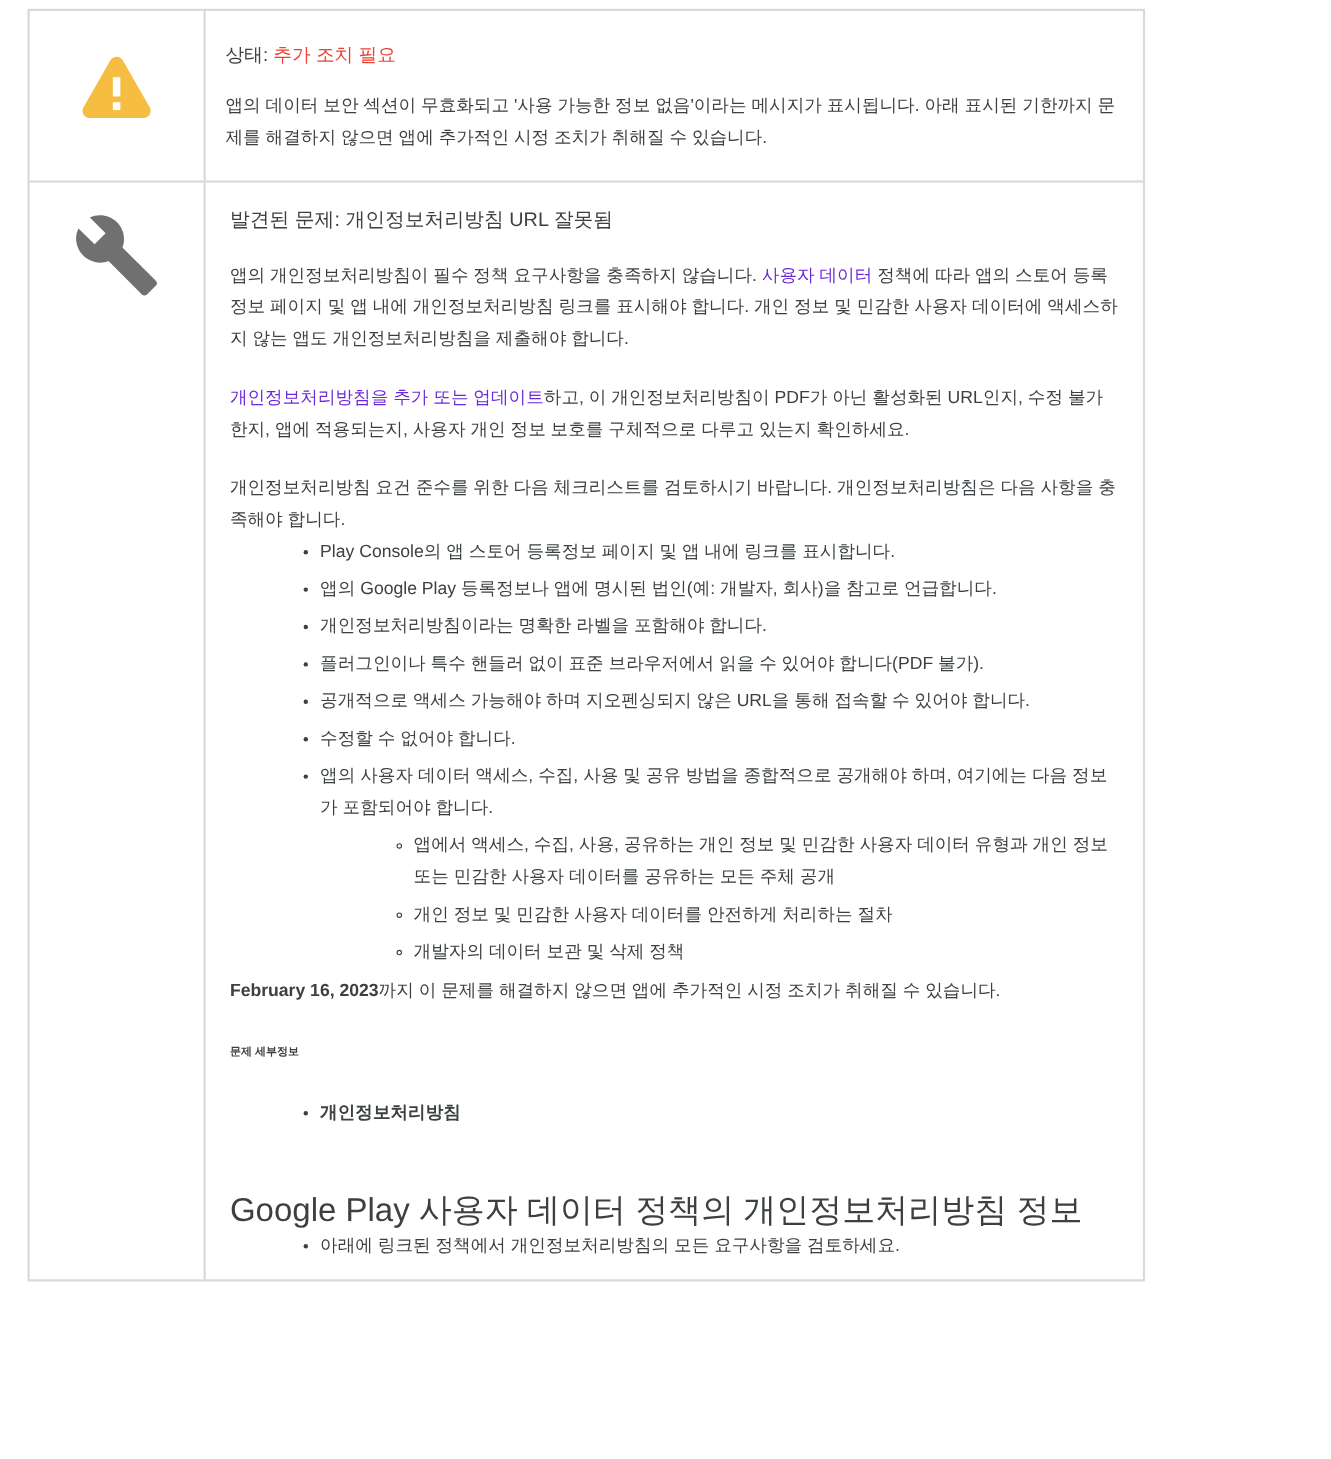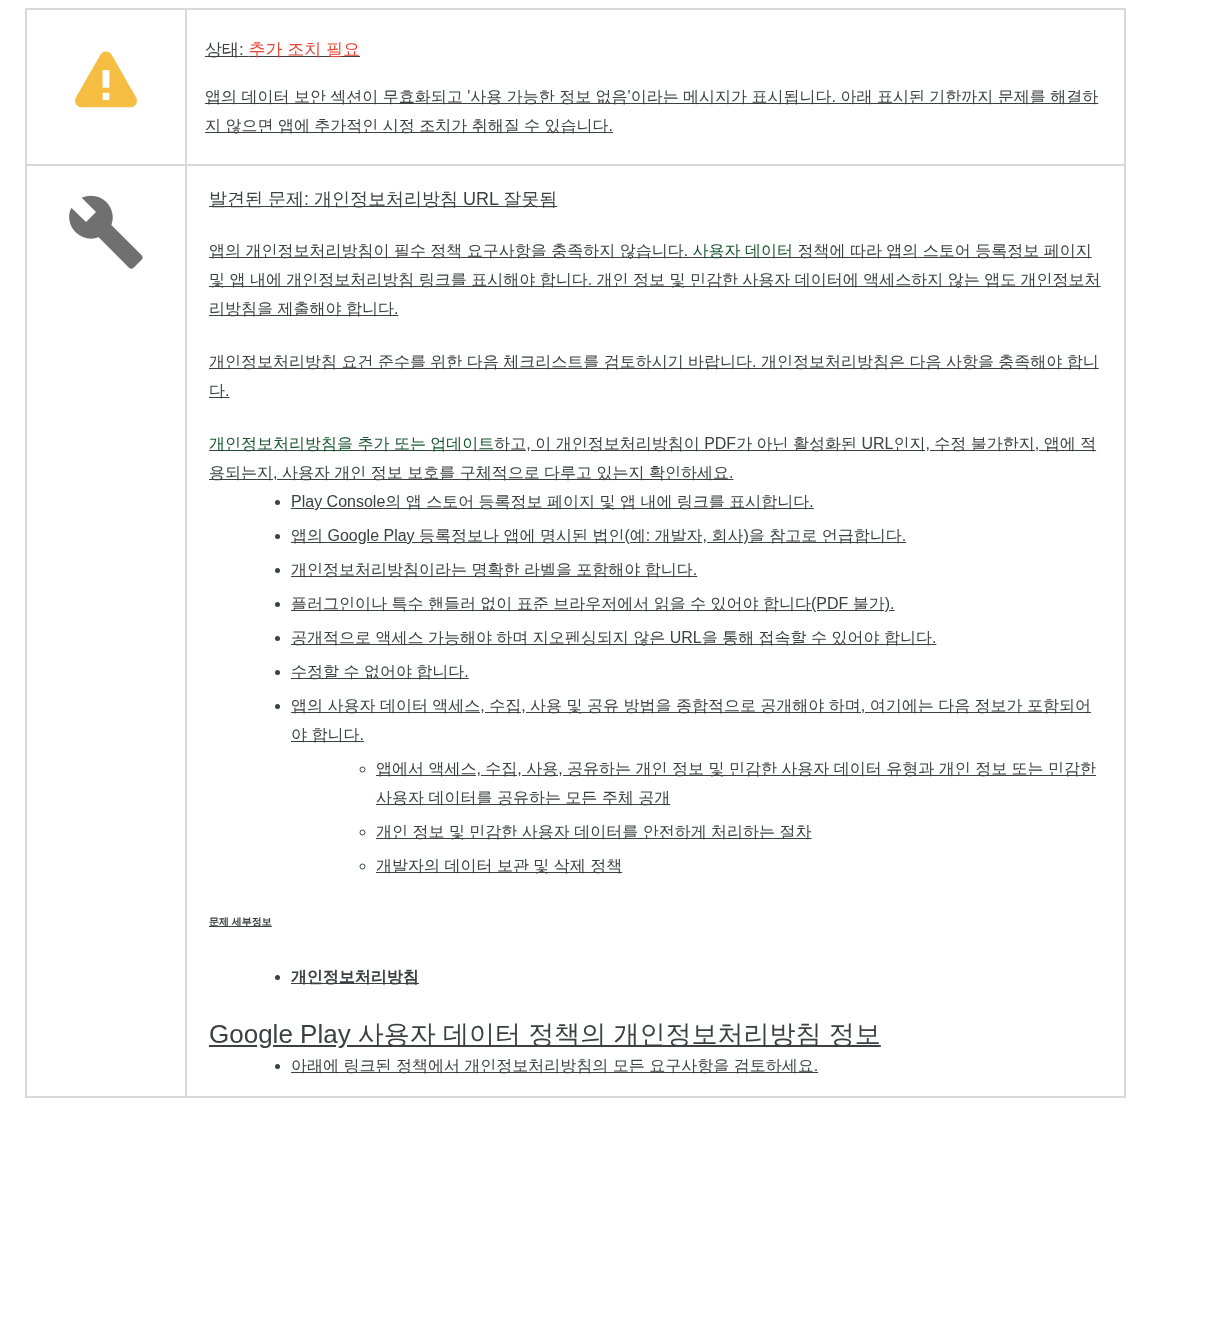--- a/index.html
+++ b/index.html
@@ -5,24 +5,23 @@
   * { box-sizing: border-box; }
   html, body {
     margin: 0; padding: 0;
     background: #ffffff;
     font-family: "Liberation Sans", "DejaVu Sans", sans-serif;
     color: #3c4043;
   }
   body { width: 1210px; min-height: 1326px; }
 
   .notice-table {
-    width: 1101px;
+    width: 1016px;
     margin: 8px 0 0 25px;
     border: 2px solid #d9d9d9;
-    text-decoration: underline;
   }
   .row { display: grid; grid-template-columns: 160px 1fr; }
   .row + .row { border-top: 2px solid #d9d9d9; }
   .icon-cell {
     border-right: 2px solid #d9d9d9;
     display: flex; justify-content: center; align-items: flex-start;
   }
   .icon-cell.status { padding-top: 30px; }
   .icon-cell.issue  { padding-top: 26px; }
 
@@ -36,21 +35,21 @@
 
   h2, h3, h4, p, ul { margin: 0; }
 
   .status-title { font-size: 17px; line-height: 24px; font-weight: 400; }
   .status-red   { color: #ea4335; }
   .status-body  { margin-top: 20px; }
 
   .issue-title { font-size: 18px; line-height: 26px; font-weight: 400; }
   .para { margin-top: 24px; }
 
-  a.link { color: #14532d; text-decoration: none; cursor: pointer; }
+  a.link { color: #6d28d9; text-decoration: none; cursor: pointer; }
 
   ul.checklist {
     padding-left: 82px;
     list-style: disc;
   }
   ul.checklist > li { margin-bottom: 5px; }
   ul.sublist {
     margin-top: 5px;
     padding-left: 85px;
     list-style: circle;
@@ -58,21 +57,21 @@
   ul.sublist > li { margin-bottom: 5px; }
 
   .deadline { margin-top: 6px; }
   .deadline b, .details-list b { font-weight: 700; }
 
   h4.details-heading { font-size: 10px; line-height: 24px; font-weight: 700; margin-top: 30px; }
   .details-intro { margin-top: 26px; }
   ul.details-list { margin-top: 28px; padding-left: 82px; list-style: disc; }
   ul.details-list > li { font-weight: 700; }
 
-  h2.policy-heading { font-size: 26px; line-height: 30px; font-weight: 400; margin-top: 28px; }
+  h2.policy-heading { font-size: 30px; line-height: 30px; font-weight: 400; margin-top: 60px; }
   .policy-body { margin-top: 26px; }
   ul.policy-list { margin-top: 2px; padding-left: 82px; list-style: disc; }
 </style>
 </head>
 <body>
 
 <div class="notice-table">
 
   <div class="row">
     <div class="icon-cell status">
@@ -96,40 +95,41 @@
         <svg width="80" height="80" viewBox="0 0 24 24" aria-hidden="true">
           <path fill="#707070" d="M22.7 19l-9.1-9.1c.9-2.3.4-5-1.5-6.9-2-2-5-2.4-7.4-1.3L9 6 6 9 1.6 4.7C.4 7.1.9 10.1 2.9 12.1c1.9 1.9 4.6 2.4 6.9 1.5l9.1 9.1c.4.4 1 .4 1.4 0l2.3-2.3c.5-.4.5-1.1.1-1.4z"></path>
         </svg>
       </span>
     </div>
     <div class="content-cell issue">
       <h3 class="issue-title">발견된 문제: 개인정보처리방침 URL 잘못됨</h3>
 
       <p class="para"><span>앱의 개인정보처리방침이 필수 정책 요구사항을 충족하지 않습니다. </span><a class="link">사용자 데이터</a><span> 정책에 따라 앱의 스토어 등록정보 페이지 및 앱 내에 개인정보처리방침 링크를 표시해야 합니다. 개인 정보 및 민감한 사용자 데이터에 액세스하지 않는 앱도 개인정보처리방침을 제출해야 합니다.</span></p>
 
+      <p class="para"><a class="link">개인정보처리방침을 추가 또는 업데이트</a><span>하고, 이 개인정보처리방침이 PDF가 아닌 활성화된 URL인지, 수정 불가한지, 앱에 적용되는지, 사용자 개인 정보 보호를 구체적으로 다루고 있는지 확인하세요.</span></p>
+
       <p class="para">개인정보처리방침 요건 준수를 위한 다음 체크리스트를 검토하시기 바랍니다. 개인정보처리방침은 다음 사항을 충족해야 합니다.</p>
-
-      <p class="para"><a class="link">개인정보처리방침을 추가 또는 업데이트</a><span>하고, 이 개인정보처리방침이 PDF가 아닌 활성화된 URL인지, 수정 불가한지, 앱에 적용되는지, 사용자 개인 정보 보호를 구체적으로 다루고 있는지 확인하세요.</span></p>
 
       <ul class="checklist">
         <li>Play Console의 앱 스토어 등록정보 페이지 및 앱 내에 링크를 표시합니다.</li>
         <li>앱의 Google Play 등록정보나 앱에 명시된 법인(예: 개발자, 회사)을 참고로 언급합니다.</li>
         <li>개인정보처리방침이라는 명확한 라벨을 포함해야 합니다.</li>
         <li>플러그인이나 특수 핸들러 없이 표준 브라우저에서 읽을 수 있어야 합니다(PDF 불가).</li>
         <li>공개적으로 액세스 가능해야 하며 지오펜싱되지 않은 URL을 통해 접속할 수 있어야 합니다.</li>
         <li>수정할 수 없어야 합니다.</li>
         <li><span>앱의 사용자 데이터 액세스, 수집, 사용 및 공유 방법을 종합적으로 공개해야 하며, 여기에는 다음 정보가 포함되어야 합니다.</span>
           <ul class="sublist">
             <li>앱에서 액세스, 수집, 사용, 공유하는 개인 정보 및 민감한 사용자 데이터 유형과 개인 정보 또는 민감한 사용자 데이터를 공유하는 모든 주체 공개</li>
             <li>개인 정보 및 민감한 사용자 데이터를 안전하게 처리하는 절차</li>
             <li>개발자의 데이터 보관 및 삭제 정책</li>
           </ul>
         </li>
       </ul>
 
+      <p class="deadline"><b>February 16, 2023</b><span>까지 이 문제를 해결하지 않으면 앱에 추가적인 시정 조치가 취해질 수 있습니다.</span></p>
 
       <h4 class="details-heading">문제 세부정보</h4>
 
 
       <ul class="details-list">
         <li>개인정보처리방침</li>
       </ul>
 
       <h2 class="policy-heading">Google Play 사용자 데이터 정책의 개인정보처리방침 정보</h2>
 

